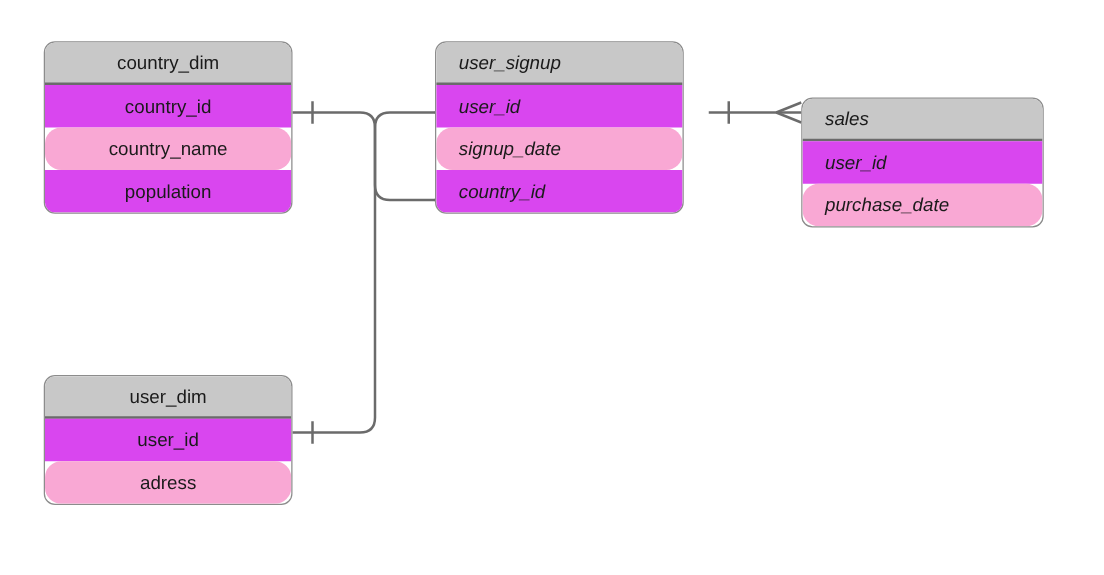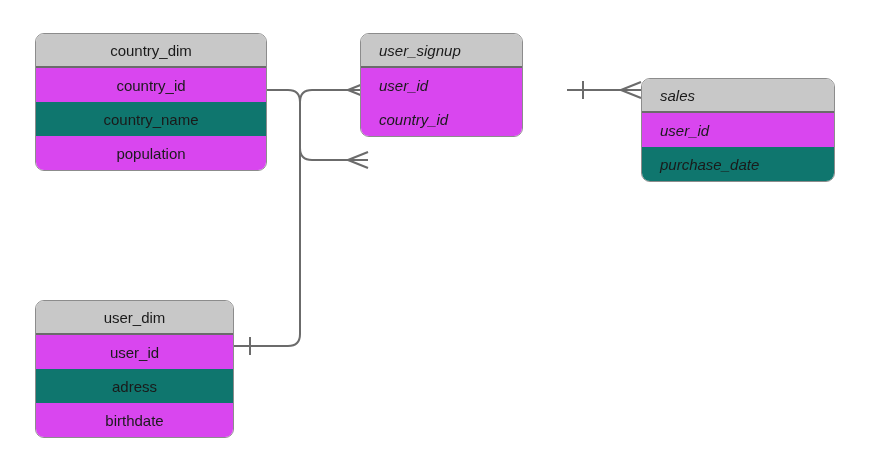--- a/index.html
+++ b/index.html
@@ -45,21 +45,22 @@
   .entity-row {
     box-sizing: border-box;
     color: #1a1a1a;
     font-size: 15px;
     line-height: 1;
     display: flex;
     align-items: center;
     height: 34px;
   }
   .entity-row.alt {
-    background: #0f766e;
+    background: #f9a8d4;
+    border-radius: 13px;
   }
   .entity-row.plain {
     background: #d946ef;
   }
   
   .align-center .entity-header,
   .align-center .entity-row {
     justify-content: center;
     text-align: center;
     font-style: normal;
@@ -108,39 +109,39 @@
 
       <g>
         <line x1="621" y1="90" x2="641" y2="82"></line>
         <line x1="621" y1="90" x2="641" y2="90"></line>
         <line x1="621" y1="90" x2="641" y2="98"></line>
       </g>
 
     </g>
   </svg>
 
-  <div class="entity align-center" style="left:35px; top:33px; width:232px;">
+  <div class="entity align-center" style="left:35px; top:33px; width:199px;">
     <div class="entity-header">country_dim</div>
     <div class="entity-row plain">country_id</div>
     <div class="entity-row alt">country_name</div>
     <div class="entity-row plain">population</div>
   </div>
 
-  <div class="entity align-left" style="left:360px; top:33px; width:163px;">
+  <div class="entity align-left" style="left:348px; top:33px; width:199px;">
     <div class="entity-header">user_signup</div>
     <div class="entity-row plain">user_id</div>
+    <div class="entity-row alt">signup_date</div>
     <div class="entity-row plain">country_id</div>
   </div>
 
   <div class="entity align-left" style="left:641px; top:33px; width:194px;margin-top:45px;">
     <div class="entity-header">sales</div>
     <div class="entity-row plain">user_id</div>
     <div class="entity-row alt">purchase_date</div>
   </div>
 
   <div class="entity align-center" style="left:35px; top:300px; width:199px;">
     <div class="entity-header">user_dim</div>
     <div class="entity-row plain">user_id</div>
     <div class="entity-row alt">adress</div>
-    <div class="entity-row plain">birthdate</div>
   </div>
 
 </div>
 
 </body></html>

